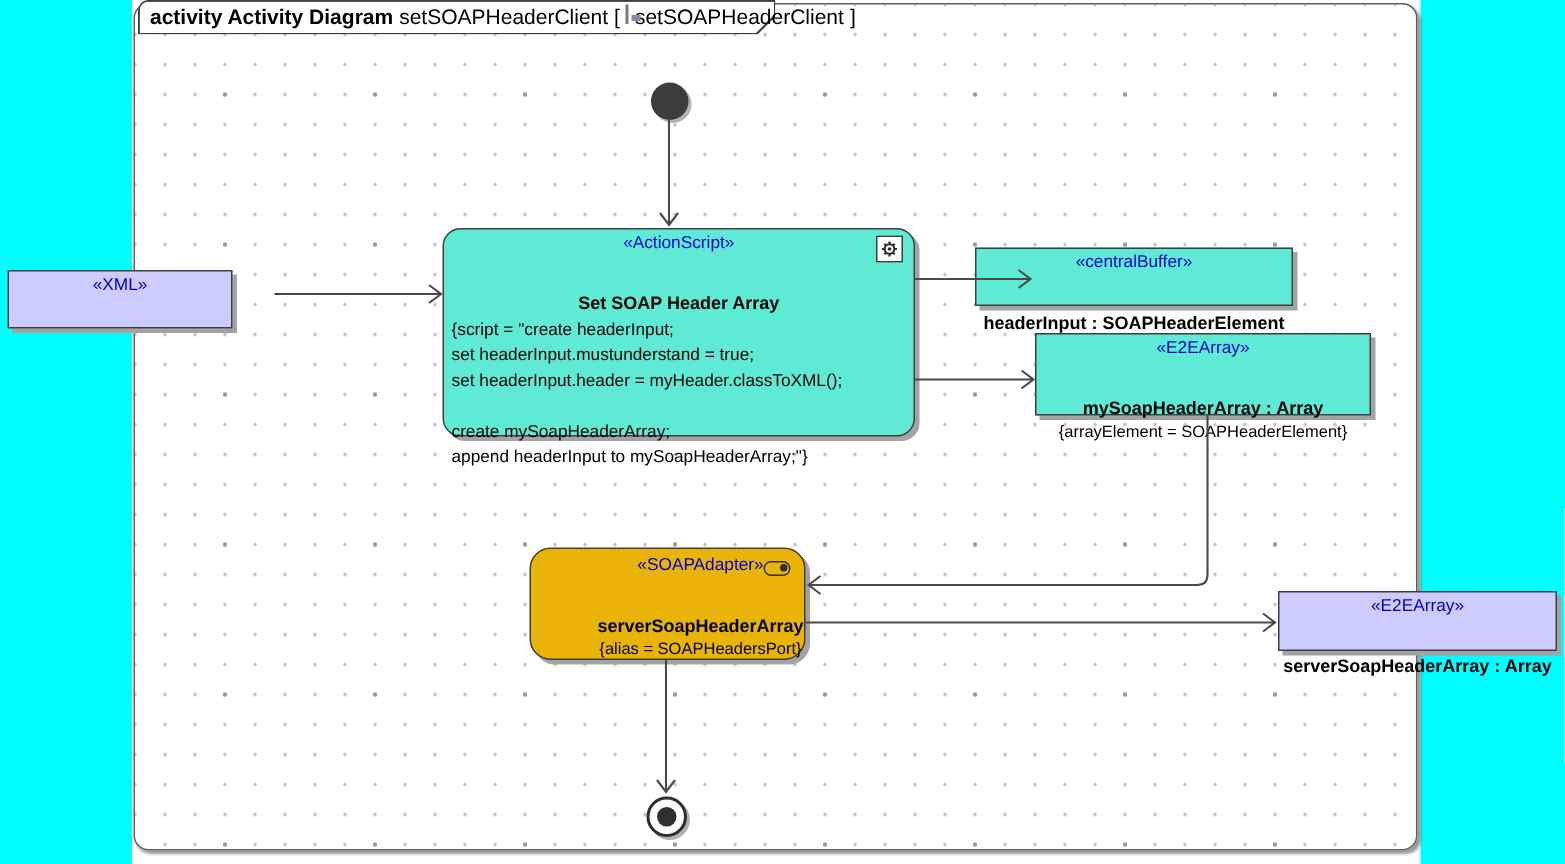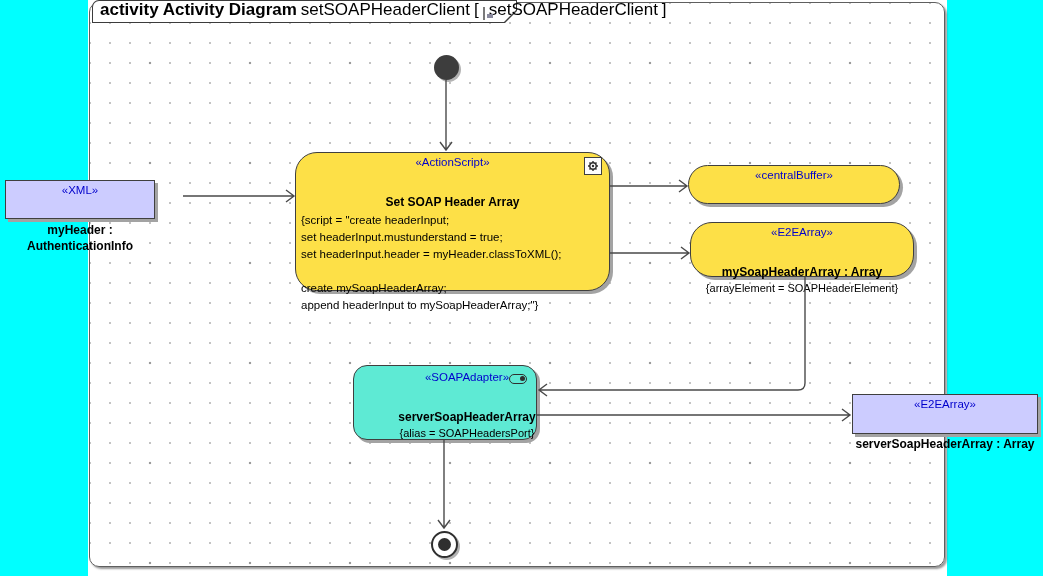--- a/index.html
+++ b/index.html
@@ -34,57 +34,57 @@
     border-top-left-radius:7px;
   }
   .tab-inner {
     position:absolute; left:1px; top:1px; width:423px; height:21px;
     background:#ffffff;
     clip-path:polygon(0 0, 100% 0, 100% calc(100% - 12px), calc(100% - 12px) 100%, 0 100%);
     border-top-left-radius:6px;
   }
   .tab-text {
     position:absolute; left:12px; top:3px; height:17px; width:410px;
-    display:flex; align-items:flex-end; gap:4px;
-    font-size:17px; white-space:nowrap;
+    display:flex; align-items:flex-start; gap:4px;
+    font-size:14px; white-space:nowrap;
   }
   .tab-text .kw { font-weight:bold; }
   .diagram-icon {
     display:inline-block; width:14px; height:13px;
     border:1px solid #7a7a7a; background:#f4f4f4; position:relative;
   }
   .diagram-icon::before {
     content:""; position:absolute; left:0; top:0; width:100%; height:4px;
     background:#cfcfdf; border-bottom:1px solid #9a9aae;
   }
   .diagram-icon::after {
     content:""; position:absolute; left:3px; top:6px; width:6px; height:4px;
     background:#8a8a9e;
   }
   
   .node { position:absolute; border:1px solid #3f3f3f; box-shadow:3px 3px 0 #a3a3a3; }
   .stype { text-align:center; color:#0000CC; font-size:11.5px; line-height:15px; padding-top:2px; }
   .nname { text-align:center; font-weight:bold; font-size:12px; line-height:16px;margin-top:24px; }
   .cline { text-align:center; font-size:11px; line-height:16px; }
   .round { border-radius:12px; }
-  .olive { background:#fde047;border-radius:22px; }
+  .olive { background:#5eead4; }
   .lav   { background:#CCCCFF; }
-  .green { background:#5eead4; border-radius:14px;padding-left:44px; }
+  .green { background:#eab308; border-radius:14px;padding-left:44px; }
 
   .node-action  { left:295px; top:152px; width:315px; height:139px; }
   .node-action .body { padding:2px 4px 0 5px; font-size:11.5px; }
   .body-line { min-height:17px; line-height:17px; white-space:nowrap; }
   .gear-box {
     position:absolute; right:7px; top:4px; width:18px; height:18px;
     border:1px solid #3f3f3f; background:#fdfdfd;
     display:flex; align-items:center; justify-content:center;
   }
 
   .node-xml    { left:5px;   top:180px; width:150px; height:39px; }
-  .node-cbuf   { left:688px; top:165px; width:212px; height:39px; }
+  .node-cbuf   { left:650px; top:165px; width:212px; height:39px; }
   .node-myarr  { left:690px; top:222px; width:224px; height:55px; }
   .node-server { left:852px; top:394px; width:186px; height:40px; }
 
   .node-adapter { left:353px; top:365px; width:184px; height:75px; padding-top:2px; }
   .pill-icon {
     position:absolute; right:9px; top:8px; width:18px; height:10px;
     border:1.5px solid #2f2f2f; border-radius:6px;
   }
   .pill-icon::after {
     content:""; position:absolute; right:1px; top:1px; width:5px; height:5px;
@@ -149,25 +149,25 @@
     <div class="body-line">set headerInput.mustunderstand = true;</div>
     <div class="body-line">set headerInput.header = myHeader.classToXML();</div>
     <div class="body-line"></div>
     <div class="body-line">create mySoapHeaderArray;</div>
     <div class="body-line">append headerInput to mySoapHeaderArray;"}</div>
   </div>
 </div>
 
 <div class="node node-xml lav">
   <div class="stype">«XML»</div>
-  <div class="nname">myHeader : AuthenticationInfo</div>
 </div>
 
 <div class="node node-cbuf olive">
   <div class="stype">«centralBuffer»</div>
+  <div class="nname">headerInput : SOAPHeaderElement</div>
 </div>
 
 <div class="node node-myarr olive">
   <div class="stype">«E2EArray»</div>
   <div class="nname">mySoapHeaderArray : Array</div>
   <div class="cline">{arrayElement = SOAPHeaderElement}</div>
 </div>
 
 <div class="node node-adapter green">
   <div class="pill-icon"></div>

